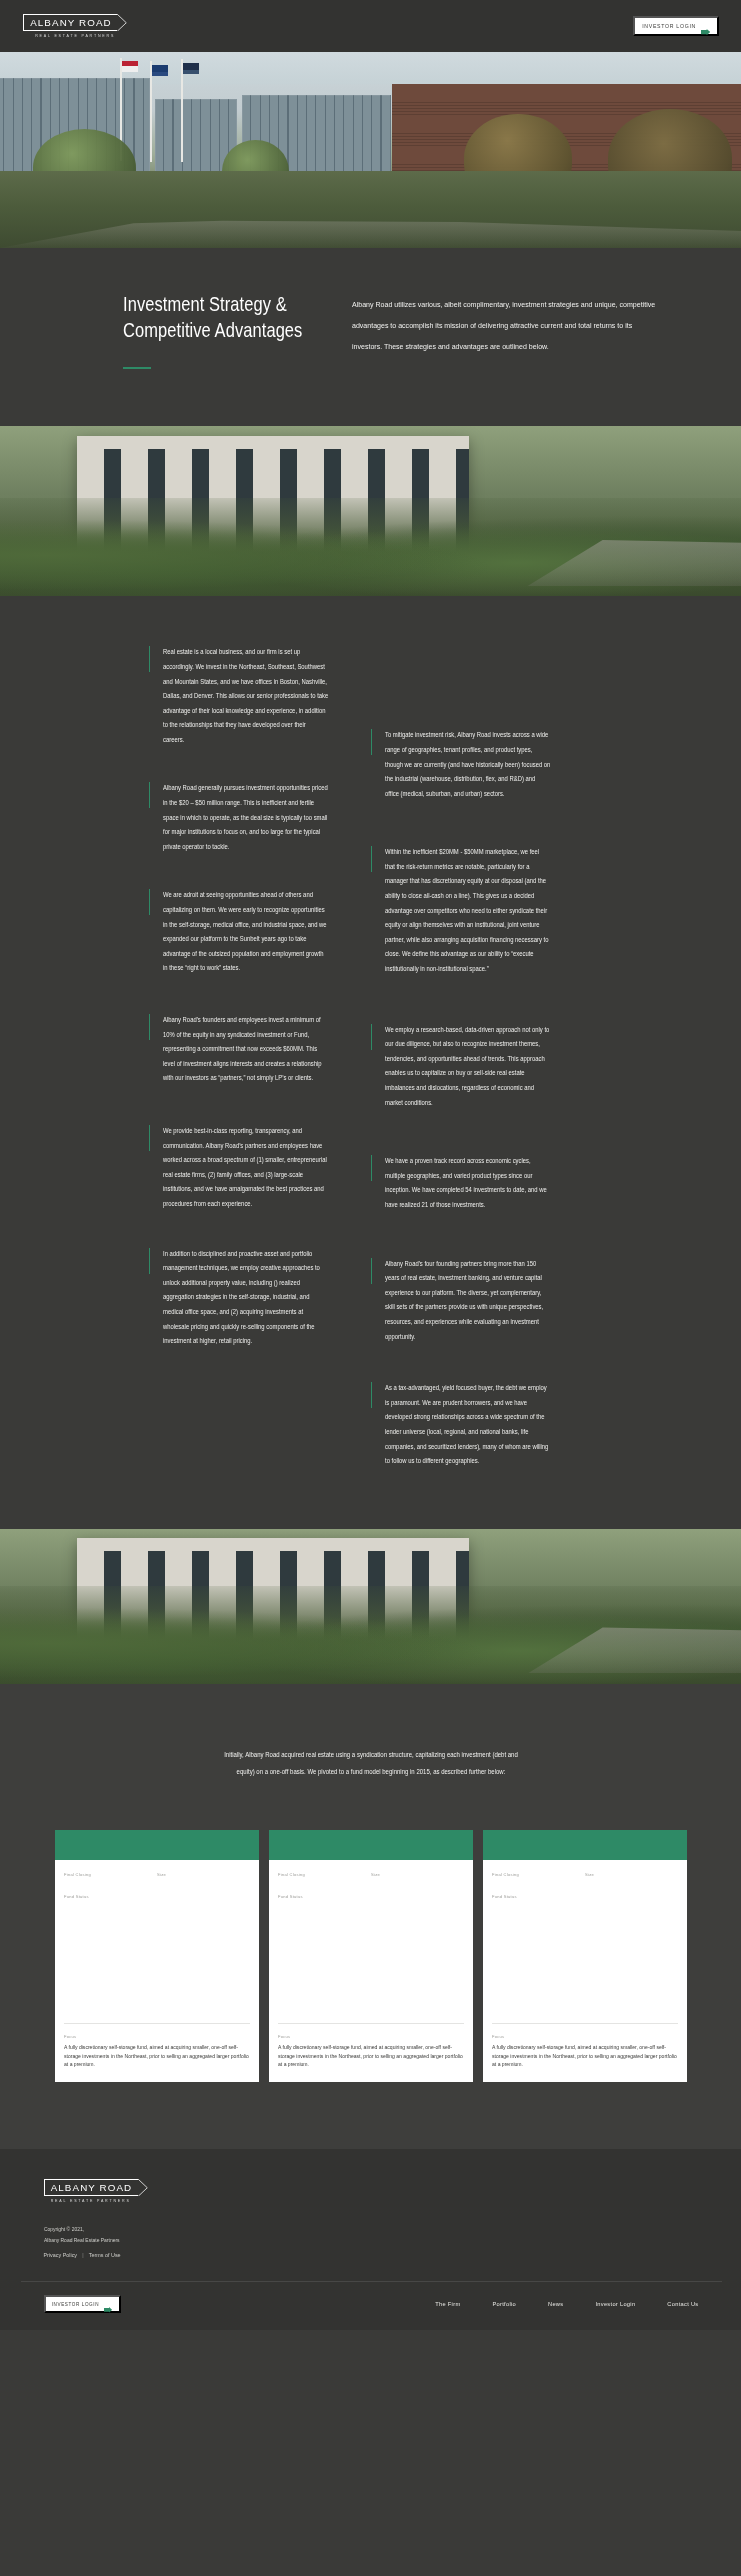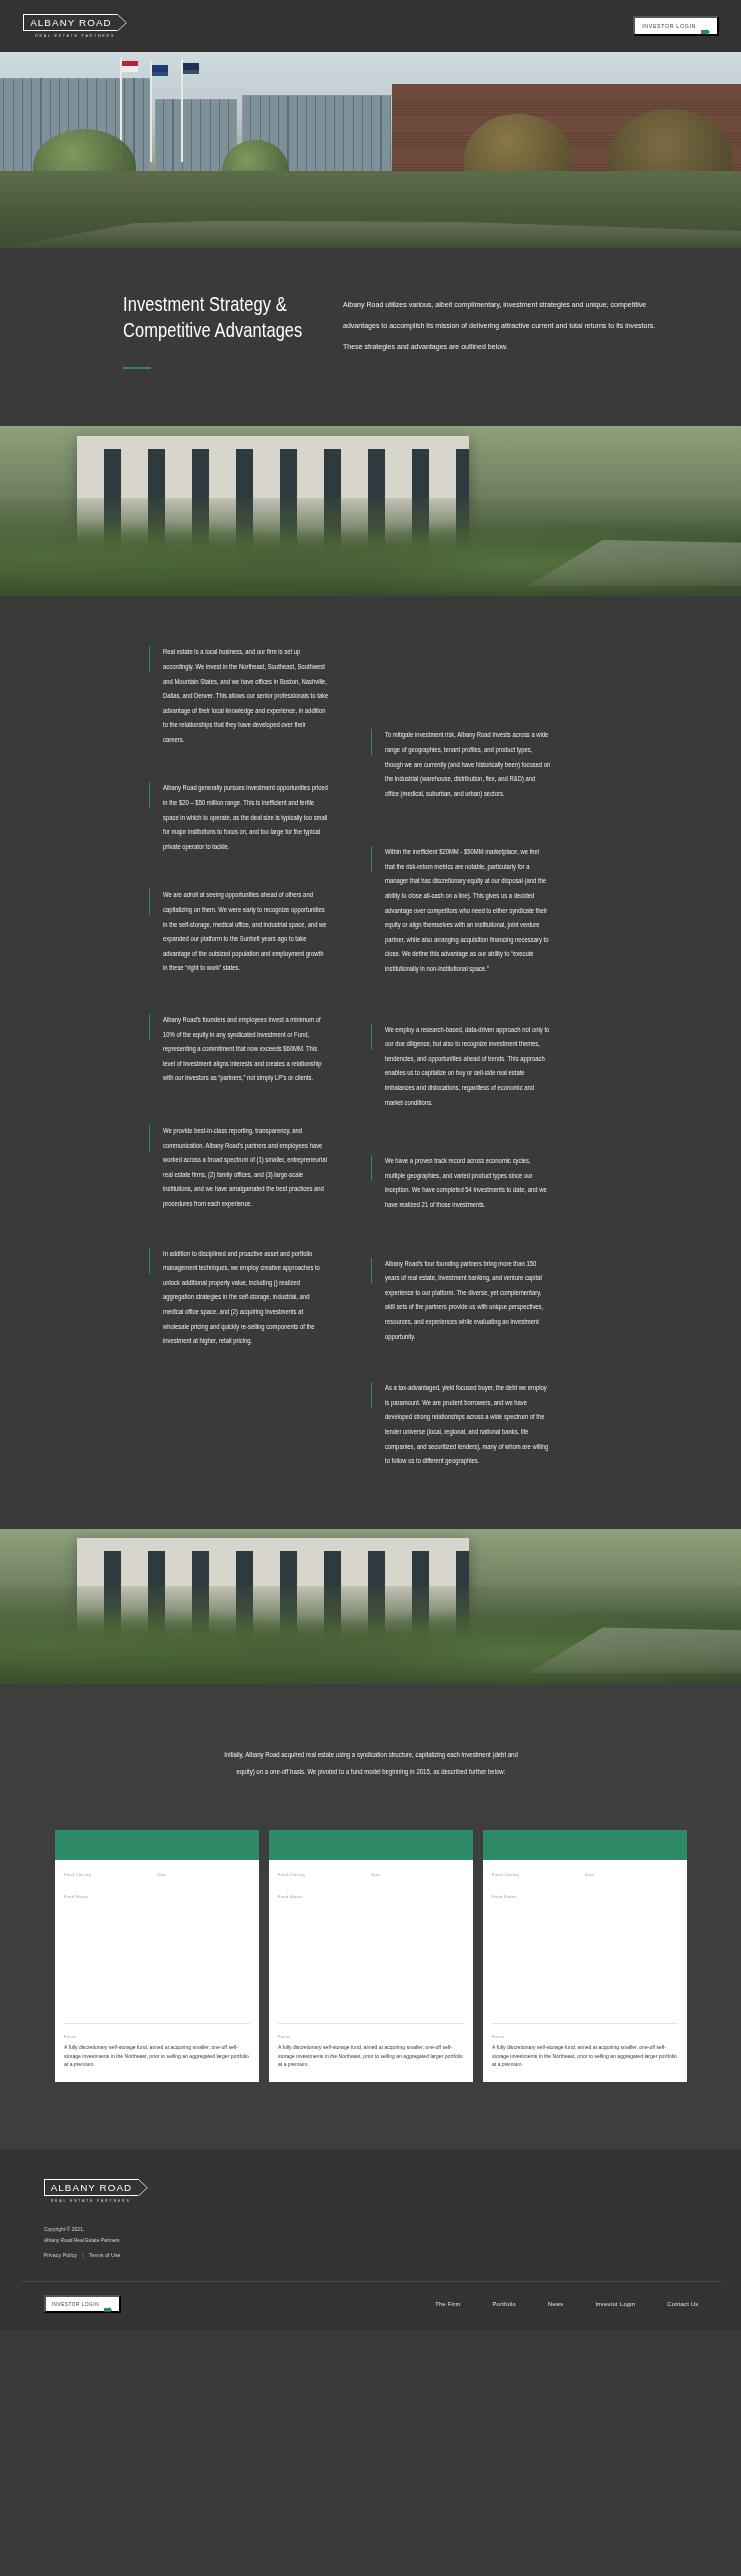--- a/index.html
+++ b/index.html
@@ -135,21 +135,21 @@
 
   
   .intro {
     background: #3a3a38;
     padding: 43px 0 57px 0;
   }
   .intro-inner {
     width: 659px;
     margin: 0 auto;
     display: flex;
-    gap: 8px;
+    gap: 17px;
   }
   .intro-left { width: 258px; padding-left: 81px; }
   .intro-title {
     font-family: "Liberation Sans Narrow", "Liberation Sans", sans-serif;
     font-size: 20.6px;
     line-height: 1.28;
     font-weight: 400;
     letter-spacing: 0.1px;
     color: #ffffff;
     transform: scaleX(0.80);

